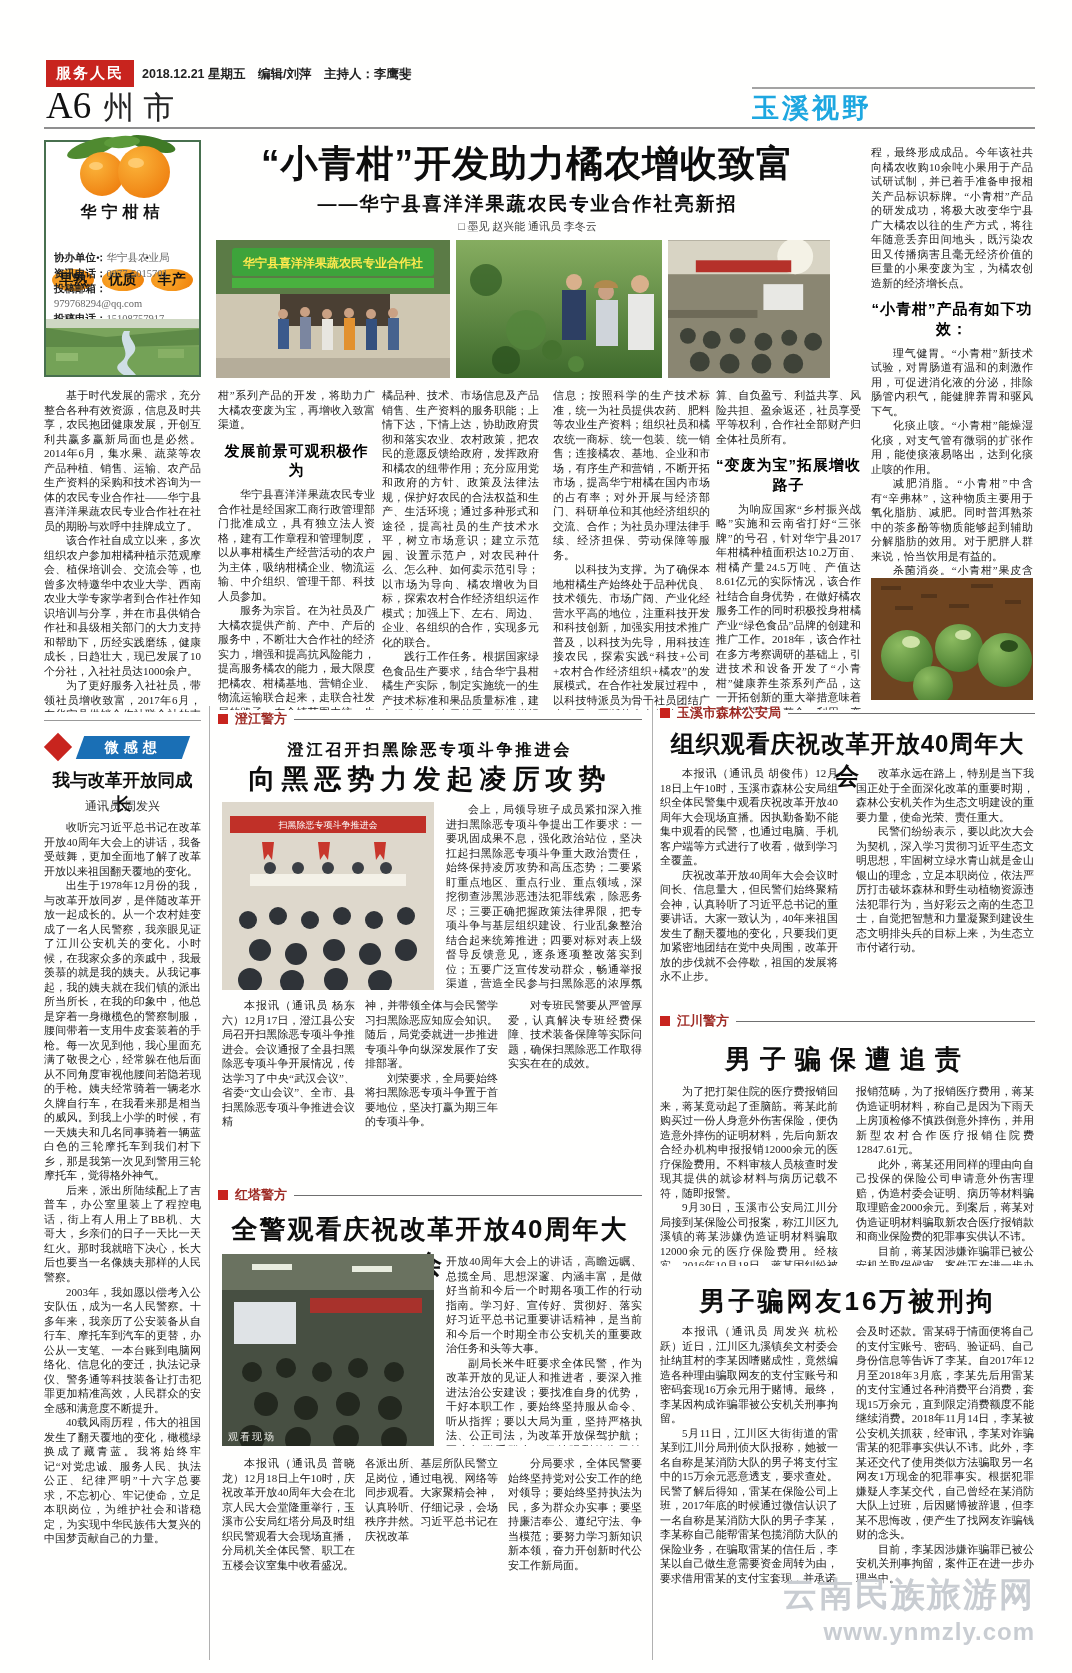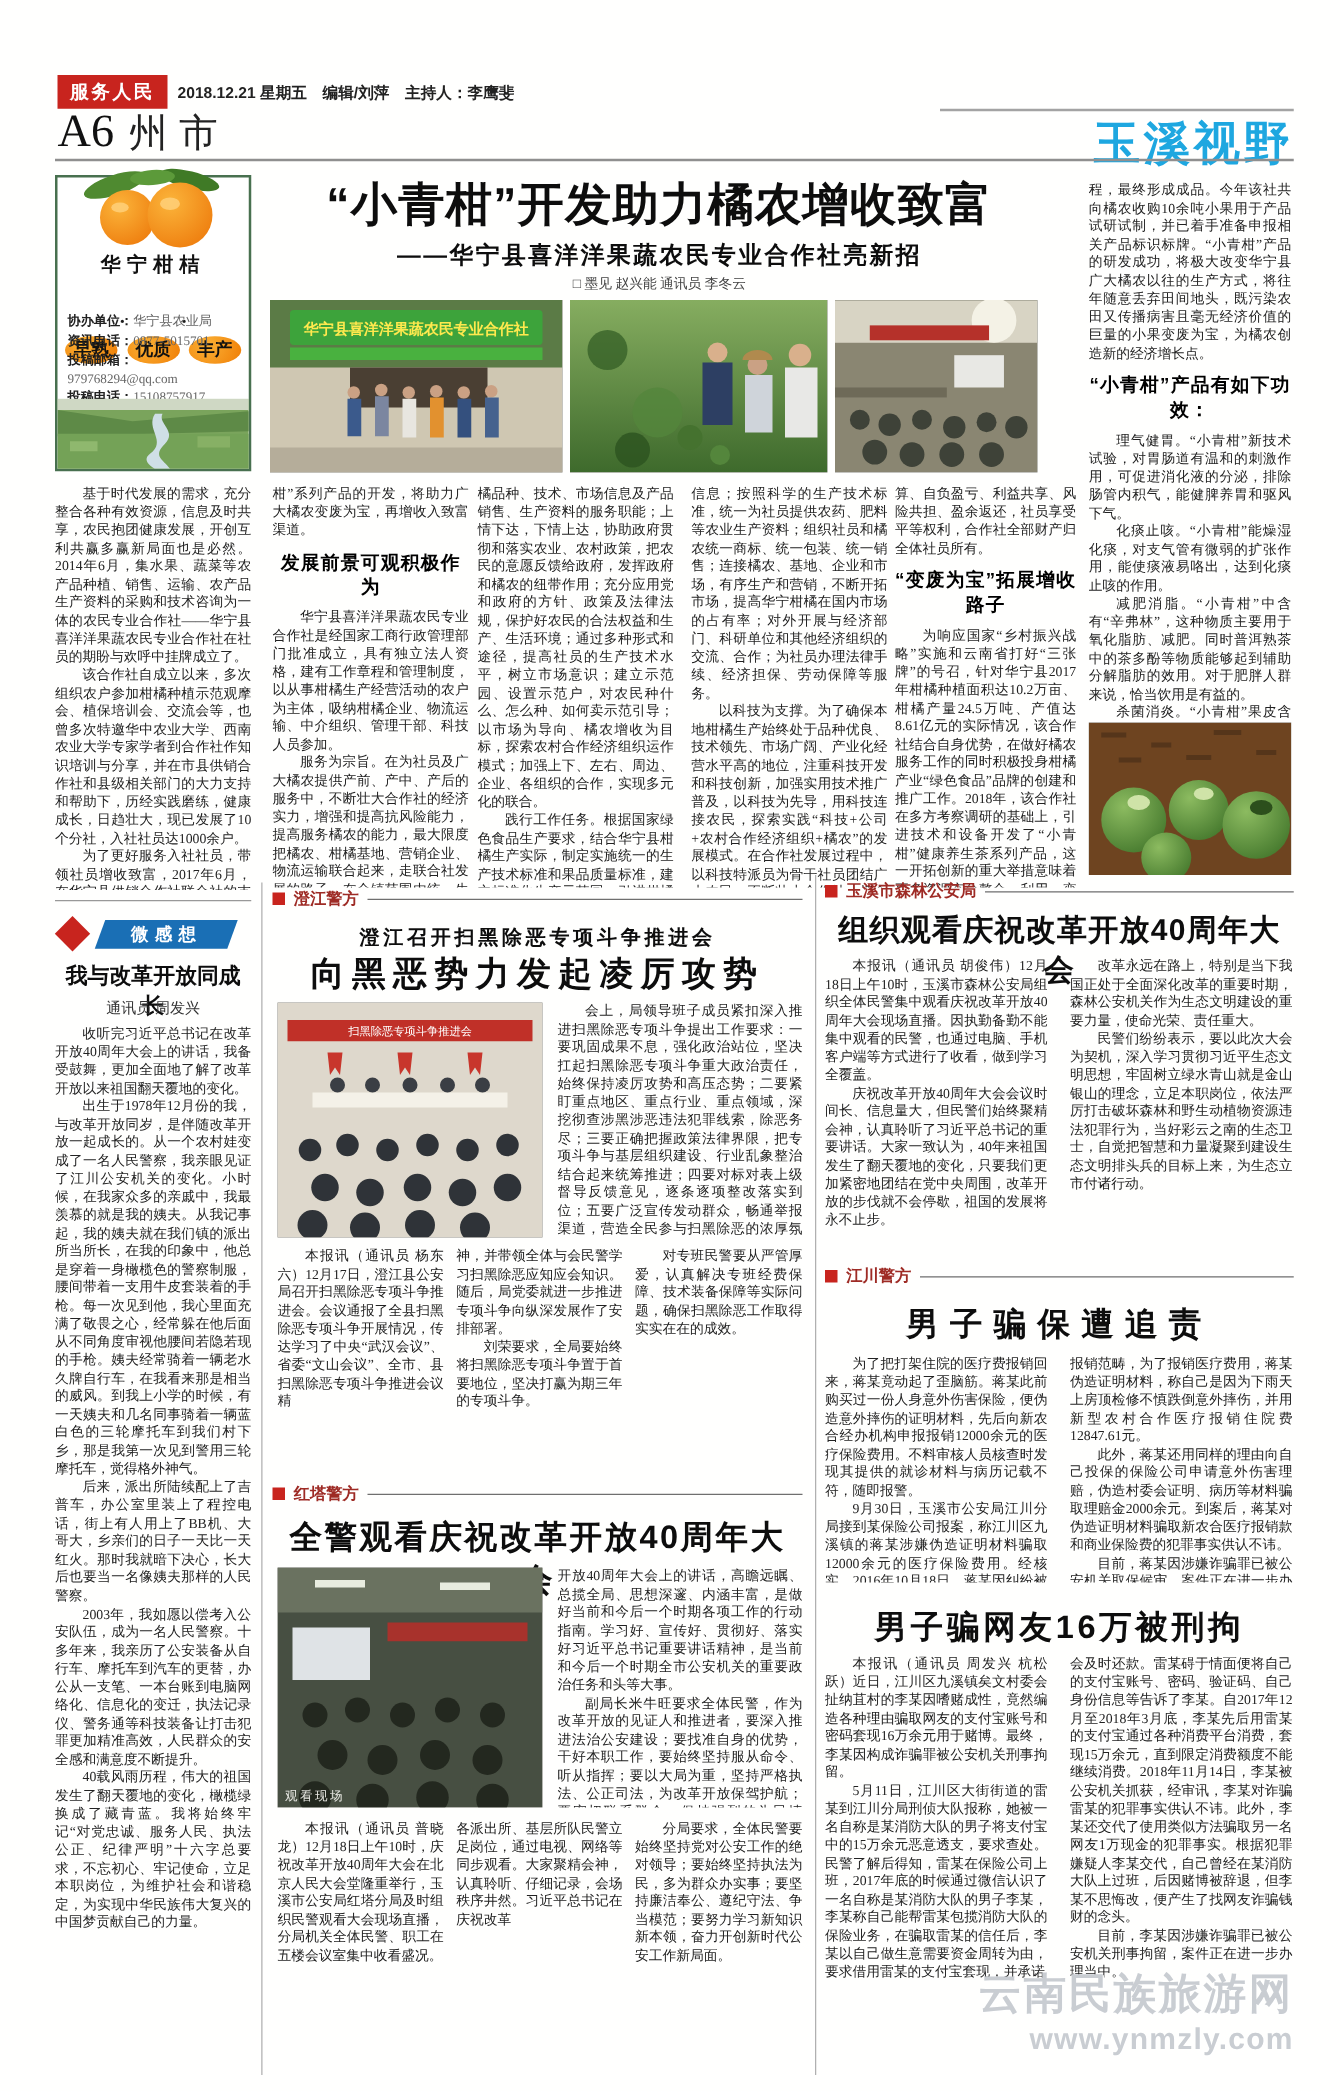--- a/index.html
+++ b/index.html
@@ -41,21 +41,21 @@
 
 <div class="page">
 
   <div class="masthead abs" style="left:46px;top:60px;width:88px;height:27px">服务人民</div>
   <div class="abs sans" style="left:142px;top:66px;font-size:12.5px;font-weight:bold;color:#222">2018.12.21 星期五　编辑/刘萍　主持人：李鹰斐</div>
   <div class="abs" style="left:46px;top:84px;display:flex;align-items:baseline;gap:12px">
     <span style="font-size:37px;color:#111">A6</span>
     <span style="font-size:31px;letter-spacing:9px;color:#222">州市</span>
   </div>
   <div class="rule" style="left:752px;top:87px;width:283px;height:2px;background:#a3a3a3"></div>
-  <div class="abs sans" style="left:752px;top:90px;width:283px;text-align:right;font-size:37px;font-weight:bold;color:#1ea7e0;letter-spacing:3px">玉溪视野</div>
+  <div class="abs sans" style="left:752px;top:90px;width:283px;font-size:27px;font-weight:bold;color:#1ea7e0;letter-spacing:3px">玉溪视野</div>
   <div class="rule" style="left:44px;top:127px;width:991px;height:2px"></div>
 
   <div class="adbox" style="left:44px;top:140px;width:157px;height:237px">
     <svg class="abs" style="left:6px;top:-8px" width="142" height="66" viewBox="0 0 142 66">
       <defs>
         <radialGradient id="og1" cx="35%" cy="30%" r="80%">
             <stop offset="0%" stop-color="#fbb43a"></stop>
             <stop offset="100%" stop-color="#ee7d0e"></stop>
           </radialGradient>
       </defs>

